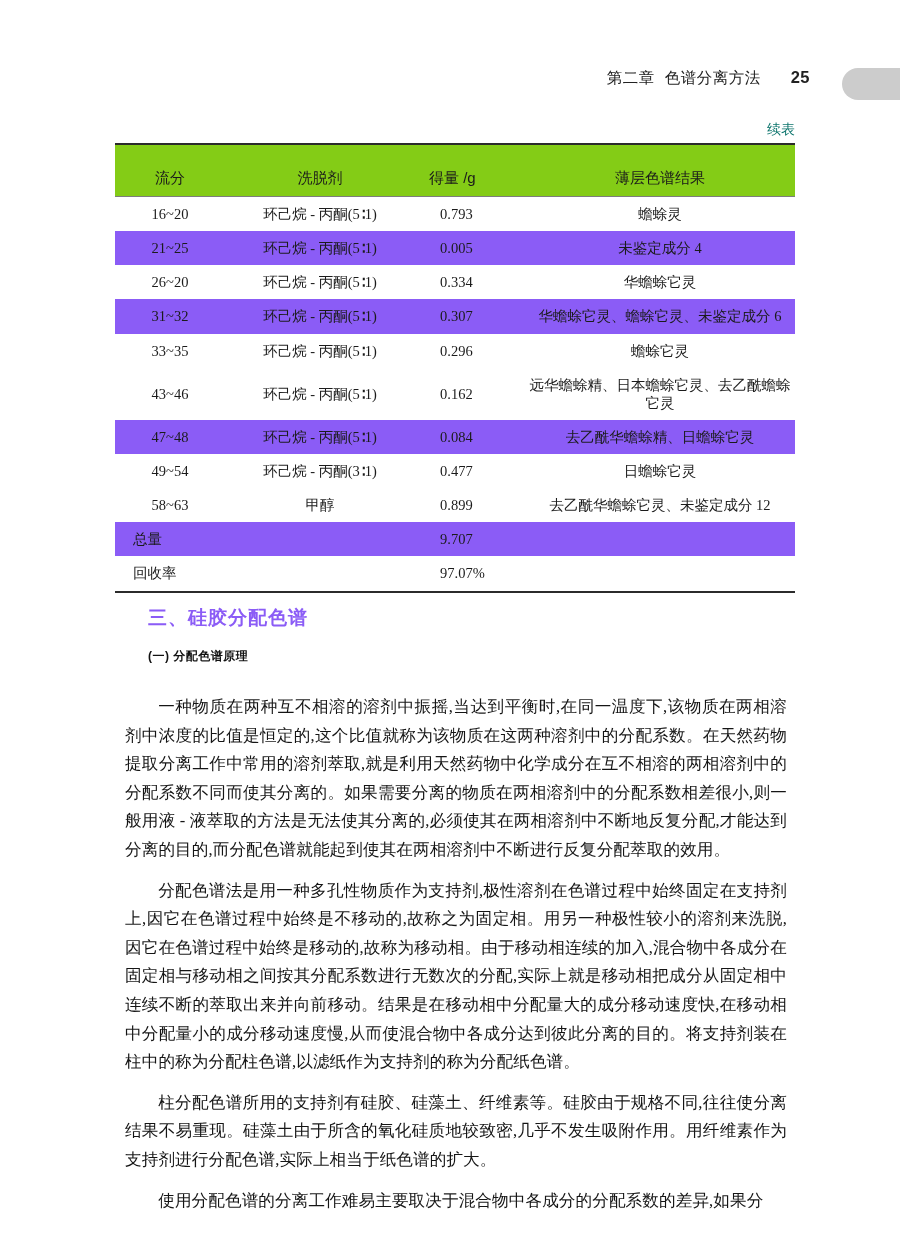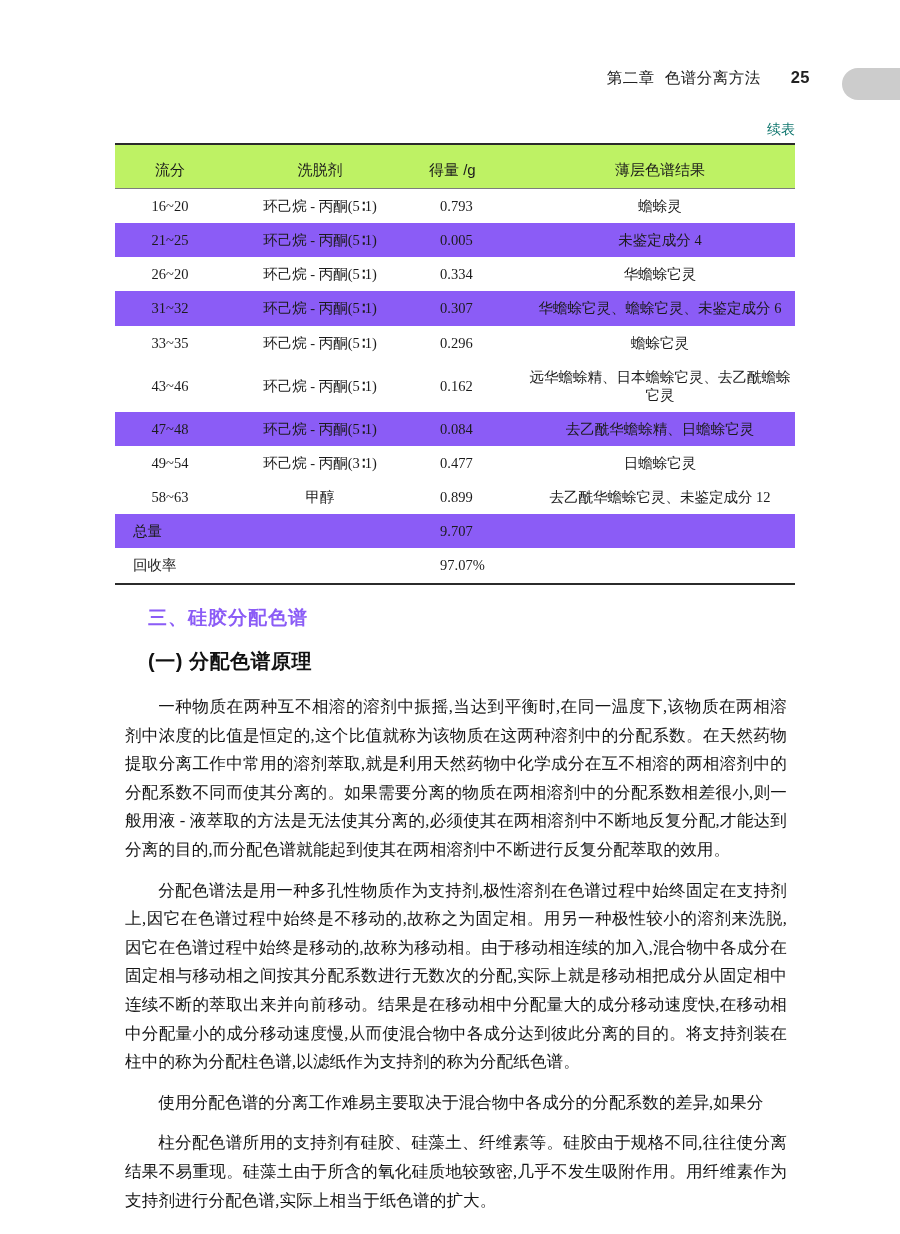--- a/index.html
+++ b/index.html
@@ -72,25 +72,25 @@
     width: 680px;
     table-layout: fixed;
     font-size: 14.5px;
   }
   table.data .c1 { width: 110px; }
   table.data .c2 { width: 190px; }
   table.data .c3 { width: 110px; }
   table.data .c4 { width: 270px; }
 
   table.data thead th {
-    background: #bef264;
+    background: #84cc16;
     font-weight: normal;
     font-family: "Liberation Sans", "DejaVu Sans", sans-serif;
     font-size: 15px;
-    padding: 16px 0 8px 0;
+    padding: 24px 0 8px 0;
     border-top: 2.2px solid #2b2b2b;
     border-bottom: 1px solid #7d7d7d;
     text-align: center;
     color: #1b1b1b;
     margin-left: 28px;
   }
   table.data thead th.h3 { text-align: left; padding-left: 14px; }
 
   table.data tbody td {
     padding: 8px 0 8px 0;
@@ -113,21 +113,21 @@
     font-size: 19px;
     letter-spacing: 1px;
     color: #8b5cf6;
   }
   .h-sub {
     position: absolute;
     left: 148px;
     top: 648px;
     font-family: "Liberation Sans", "DejaVu Sans", sans-serif;
     font-weight: bold;
-    font-size: 20px;
+    font-size: 12px;
     letter-spacing: 0.5px;
     color: #111;
   }
 
   
   .body-col {
     position: absolute;
     left: 113px;
     top: 681px;
     width: 686px;
@@ -241,17 +241,17 @@
       </tbody>
     </table>
   </div>
 
   <div class="h-sec">三、硅胶分配色谱</div>
   <div class="h-sub">(一) 分配色谱原理</div>
 
   <div class="body-col">
     <p>一种物质在两种互不相溶的溶剂中振摇,当达到平衡时,在同一温度下,该物质在两相溶剂中浓度的比值是恒定的,这个比值就称为该物质在这两种溶剂中的分配系数。在天然药物提取分离工作中常用的溶剂萃取,就是利用天然药物中化学成分在互不相溶的两相溶剂中的分配系数不同而使其分离的。如果需要分离的物质在两相溶剂中的分配系数相差很小,则一般用液 - 液萃取的方法是无法使其分离的,必须使其在两相溶剂中不断地反复分配,才能达到分离的目的,而分配色谱就能起到使其在两相溶剂中不断进行反复分配萃取的效用。</p>
     <p>分配色谱法是用一种多孔性物质作为支持剂,极性溶剂在色谱过程中始终固定在支持剂上,因它在色谱过程中始终是不移动的,故称之为固定相。用另一种极性较小的溶剂来洗脱,因它在色谱过程中始终是移动的,故称为移动相。由于移动相连续的加入,混合物中各成分在固定相与移动相之间按其分配系数进行无数次的分配,实际上就是移动相把成分从固定相中连续不断的萃取出来并向前移动。结果是在移动相中分配量大的成分移动速度快,在移动相中分配量小的成分移动速度慢,从而使混合物中各成分达到彼此分离的目的。将支持剂装在柱中的称为分配柱色谱,以滤纸作为支持剂的称为分配纸色谱。</p>
+    <p>柱分配色谱所用的支持剂有硅胶、硅藻土、纤维素等。硅胶由于规格不同,往往使分离结果不易重现。硅藻土由于所含的氧化硅质地较致密,几乎不发生吸附作用。用纤维素作为支持剂进行分配色谱,实际上相当于纸色谱的扩大。</p>
     <p>使用分配色谱的分离工作难易主要取决于混合物中各成分的分配系数的差异,如果分</p>
-    <p>柱分配色谱所用的支持剂有硅胶、硅藻土、纤维素等。硅胶由于规格不同,往往使分离结果不易重现。硅藻土由于所含的氧化硅质地较致密,几乎不发生吸附作用。用纤维素作为支持剂进行分配色谱,实际上相当于纸色谱的扩大。</p>
   </div>
 
 </div>
 
 </body></html>

